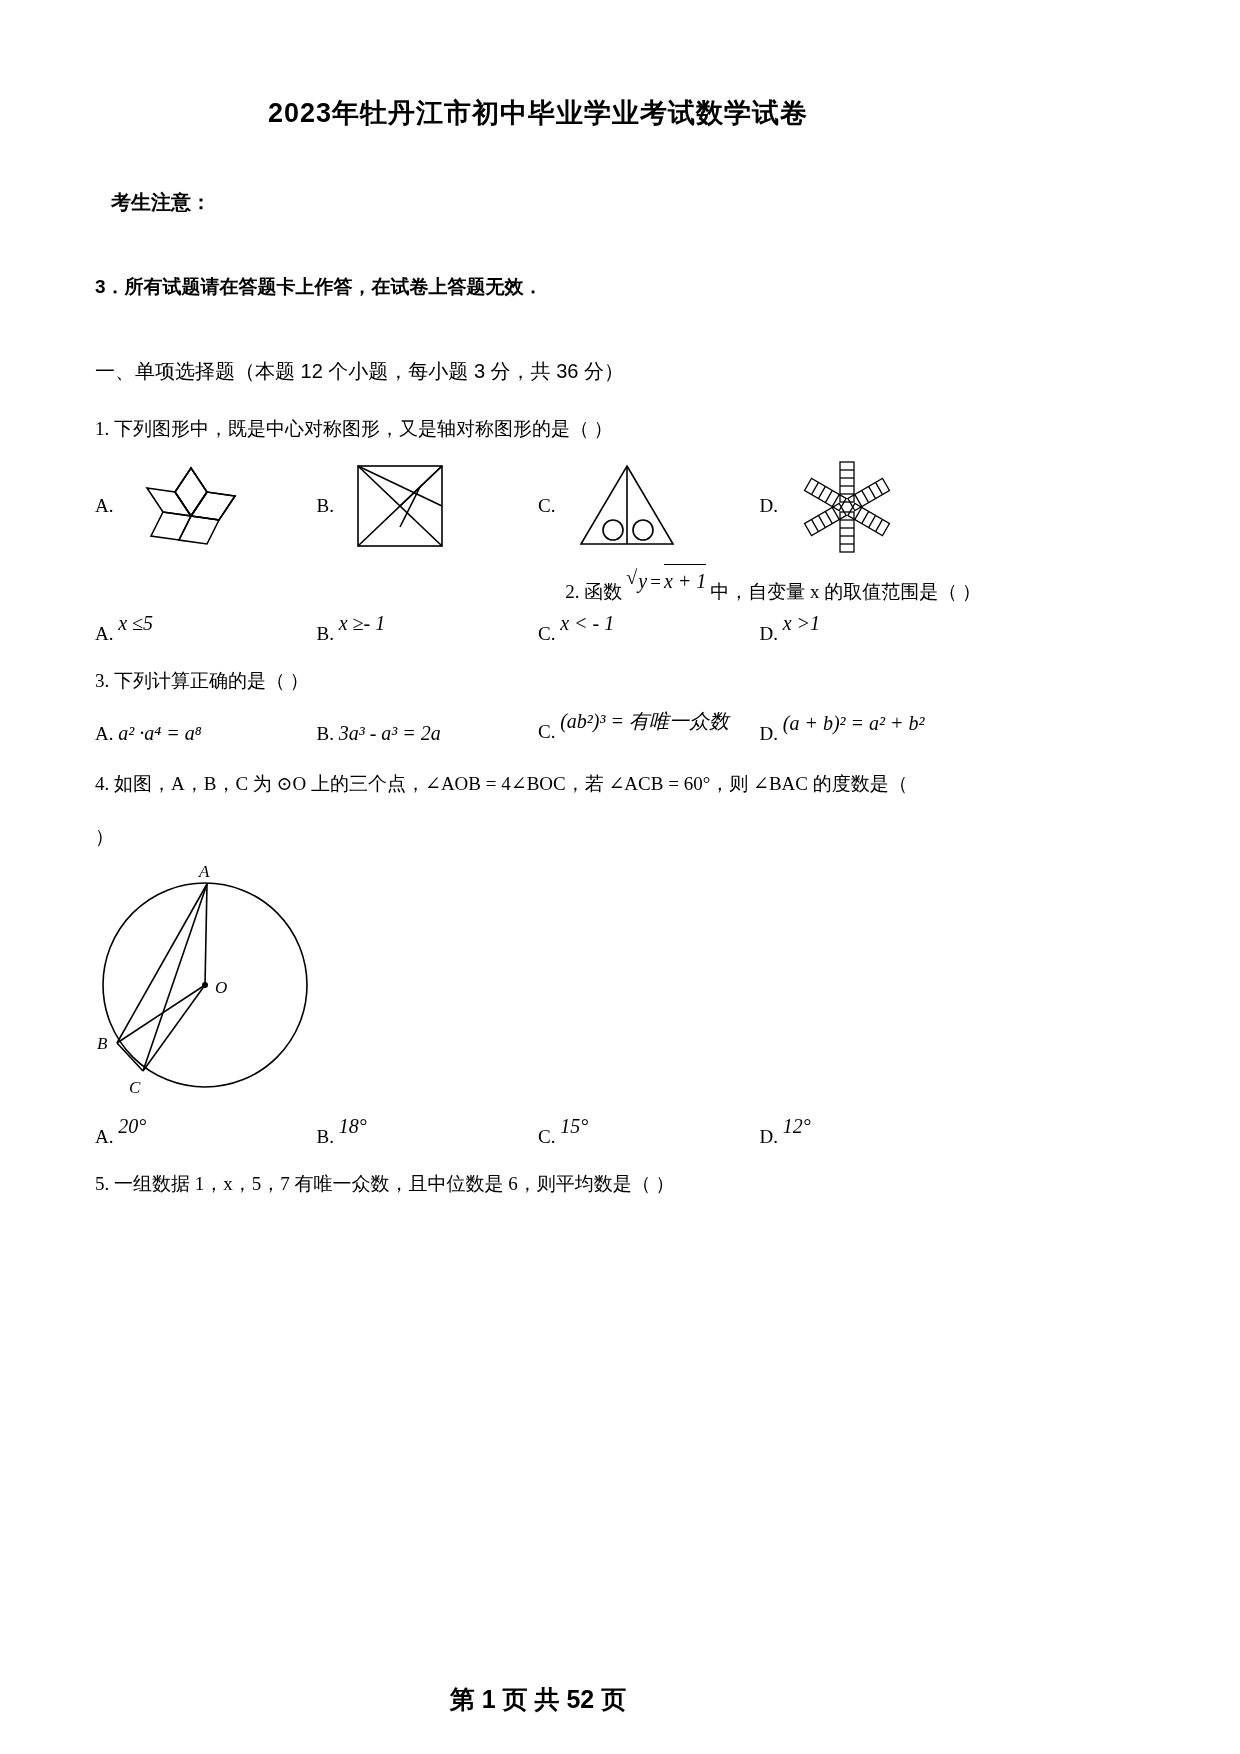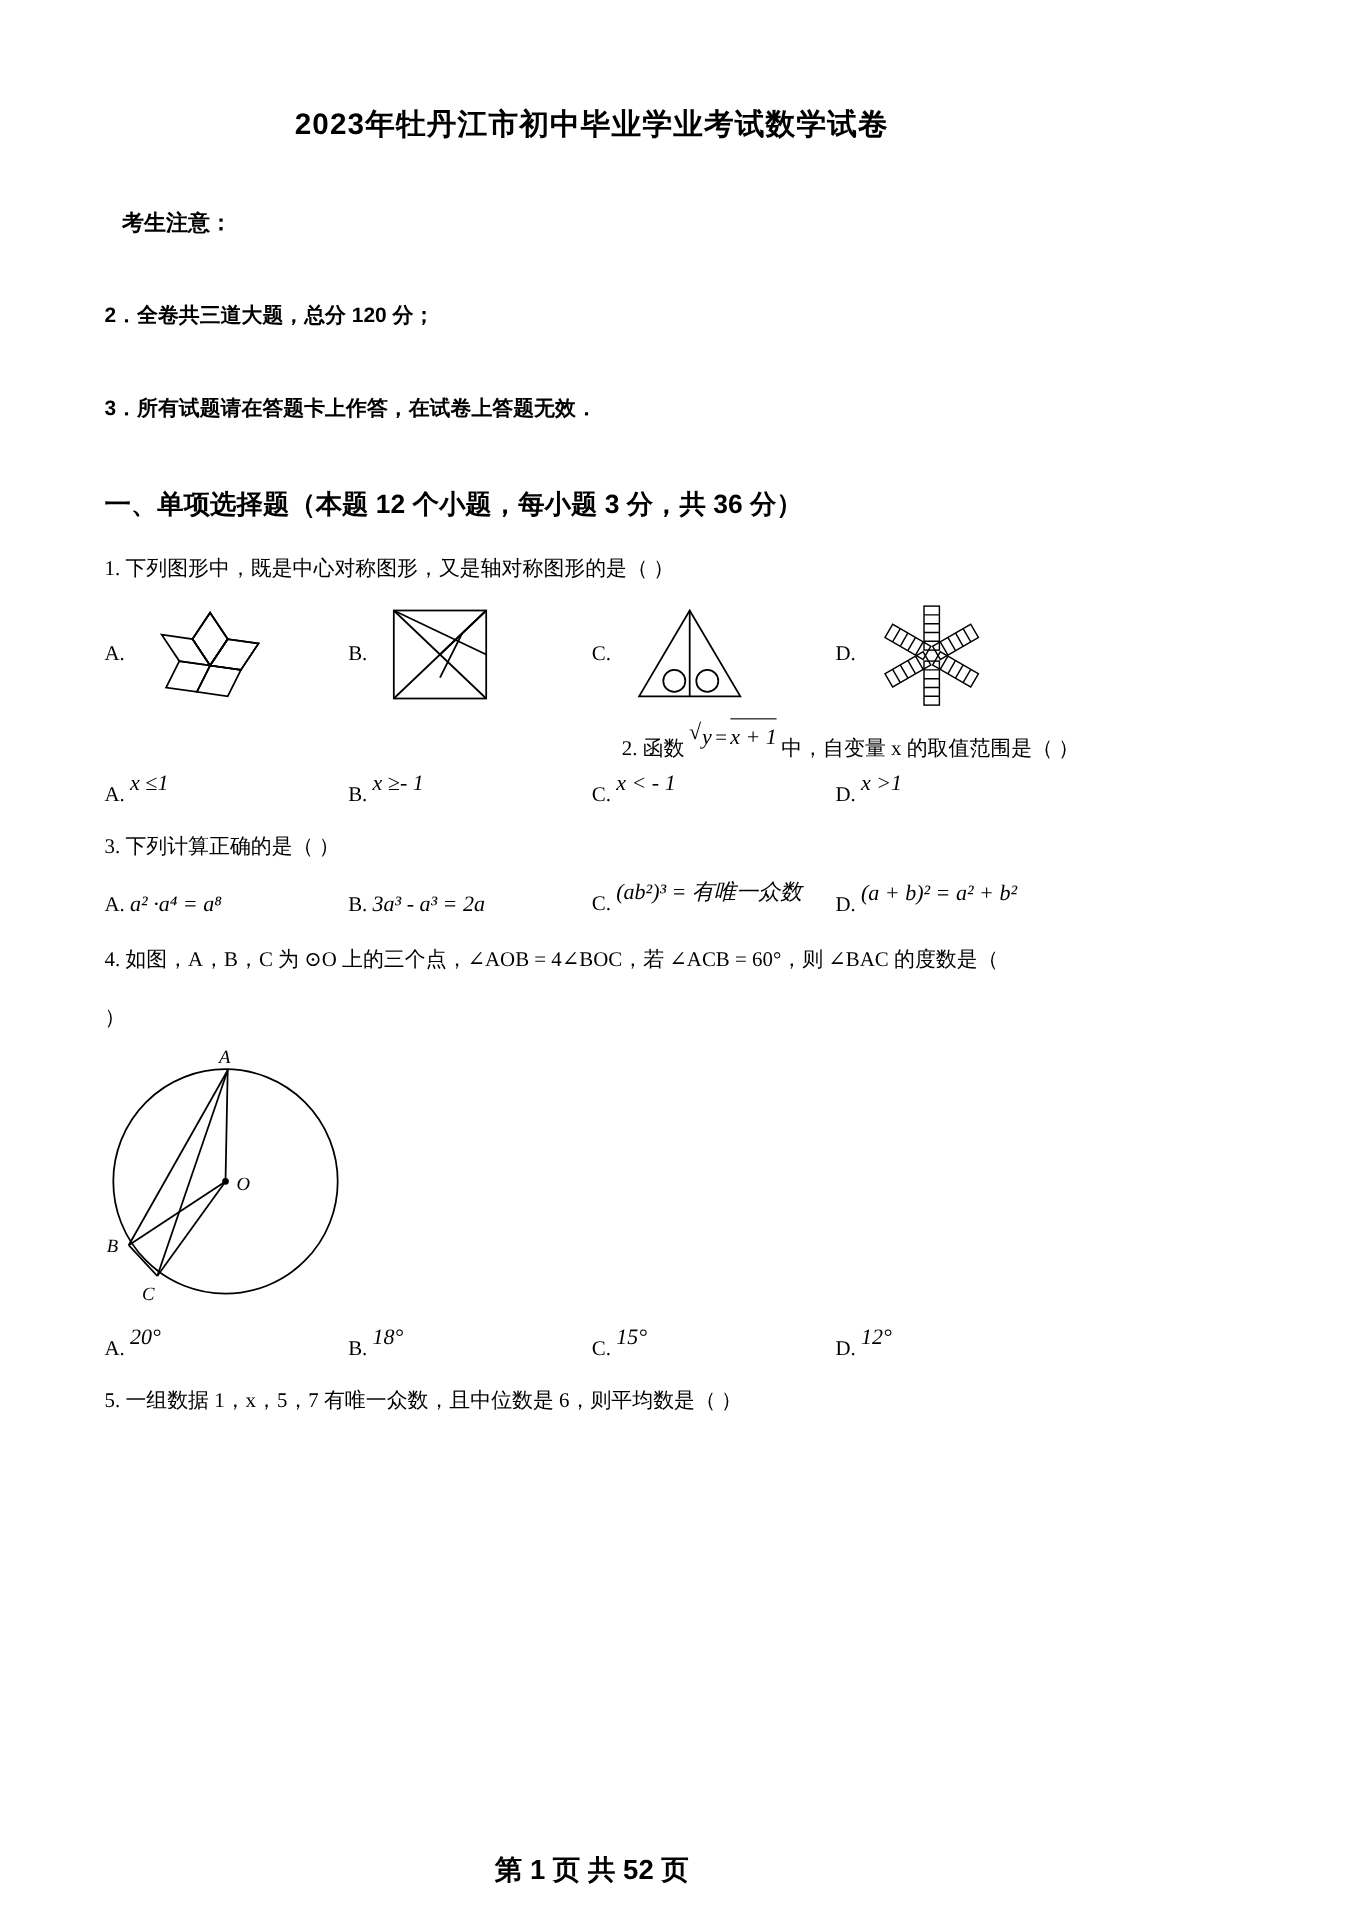--- a/index.html
+++ b/index.html
@@ -30,22 +30,22 @@
     margin:0 0 50px 16px;
   }
   .notice-line{
     font-family:"Liberation Sans","DejaVu Sans",sans-serif;
     font-weight:bold;
     font-size:19px;
     margin:0 0 58px 0;
   }
   .section-head{
     font-family:"Liberation Sans","DejaVu Sans",sans-serif;
-    font-weight:bold;
-    font-size:24px;
+    font-weight:normal;
+    font-size:20px;
     margin:12px 0 30px 0;
   }
   .q{
     font-size:19px;
     margin:0 0 8px 0;
     line-height:1.5;
   }
   .opt-row{
     display:flex;
     margin:16px 0 22px 0;
@@ -105,21 +105,20 @@
 </head>
 <body>
 
 <div class="page">
 
   <h1 class="doc-title">2023年牡丹江市初中毕业学业考试数学试卷</h1>
 
   <div class="notice-head">考生注意：</div>
 
   <div class="notice-line"></div>
-  <div class="notice-line">2．全卷共三道大题，总分 120 分；</div>
   <div class="notice-line">3．所有试题请在答题卡上作答，在试卷上答题无效．</div>
 
   <div class="section-head">一、单项选择题（本题 12 个小题，每小题 3 分，共 36 分）</div>
 
   <div class="q">1. 下列图形中，既是中心对称图形，又是轴对称图形的是（   ）</div>
 
   <div class="figrow">
 
     <div class="figcell">
       <span class="lab">A.</span>
@@ -209,21 +208,21 @@
     </div>
   </div>
 
   <div class="q" style="margin-top:14px;text-align:right;">
     <span>2. 函数</span><span class="sqrtbox frac-up" style="margin:0 4px;"><span class="math">y</span><span class="mathup" style="margin:0 3px;">=</span><span class="bar math">x + 1</span></span><span>中，自变量 x 的取值范围是（   ）</span>
   </div>
 
   <div class="opt-row">
     <div class="opt">
       <span class="lab">A.</span>
-      <span class="math frac-up">x ≤1</span>
+      <span class="math frac-up">x ≤5</span>
     </div>
     <div class="opt">
       <span class="lab">B.</span>
       <span class="math frac-up">x ≥- 1</span>
     </div>
     <div class="opt">
       <span class="lab">C.</span>
       <span class="math frac-up">x &lt; - 1</span>
     </div>
     <div class="opt">

